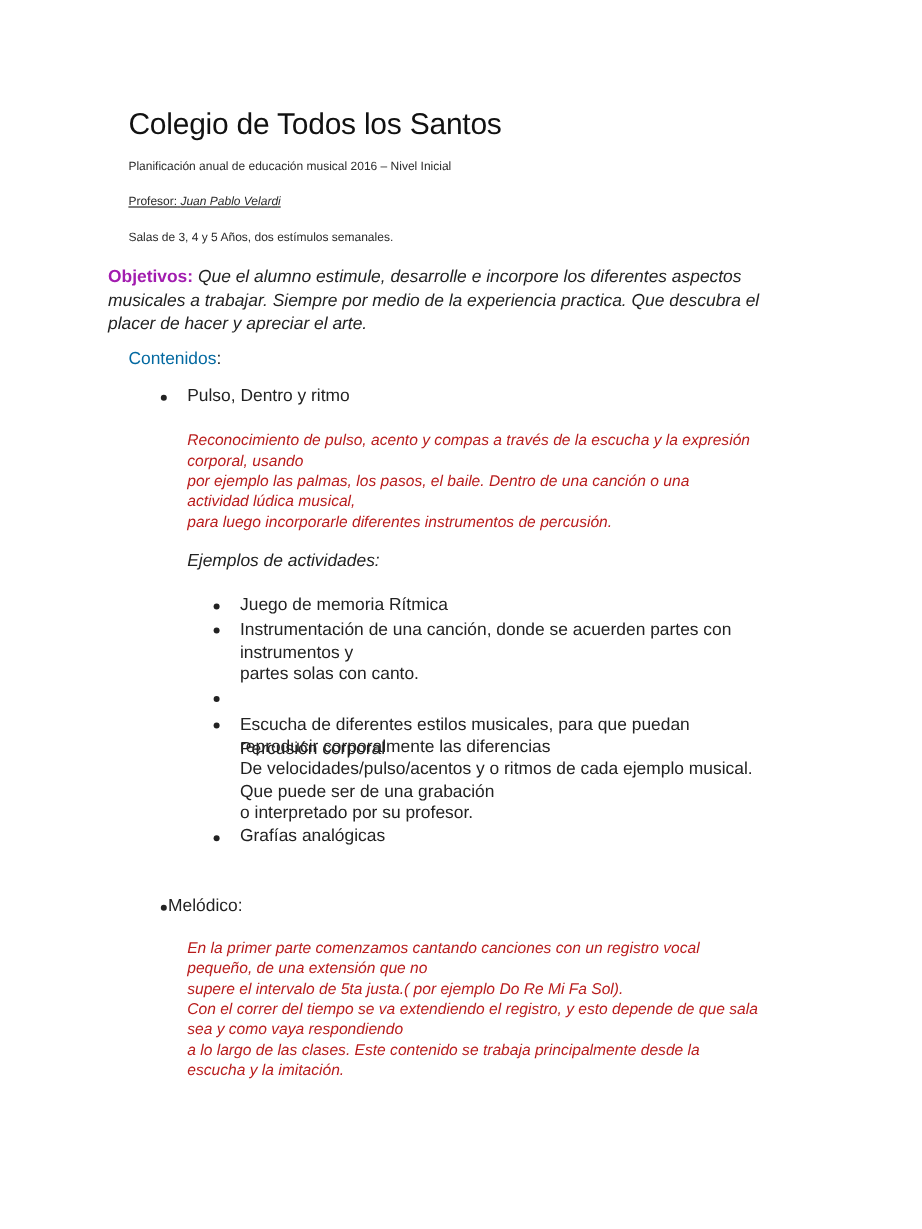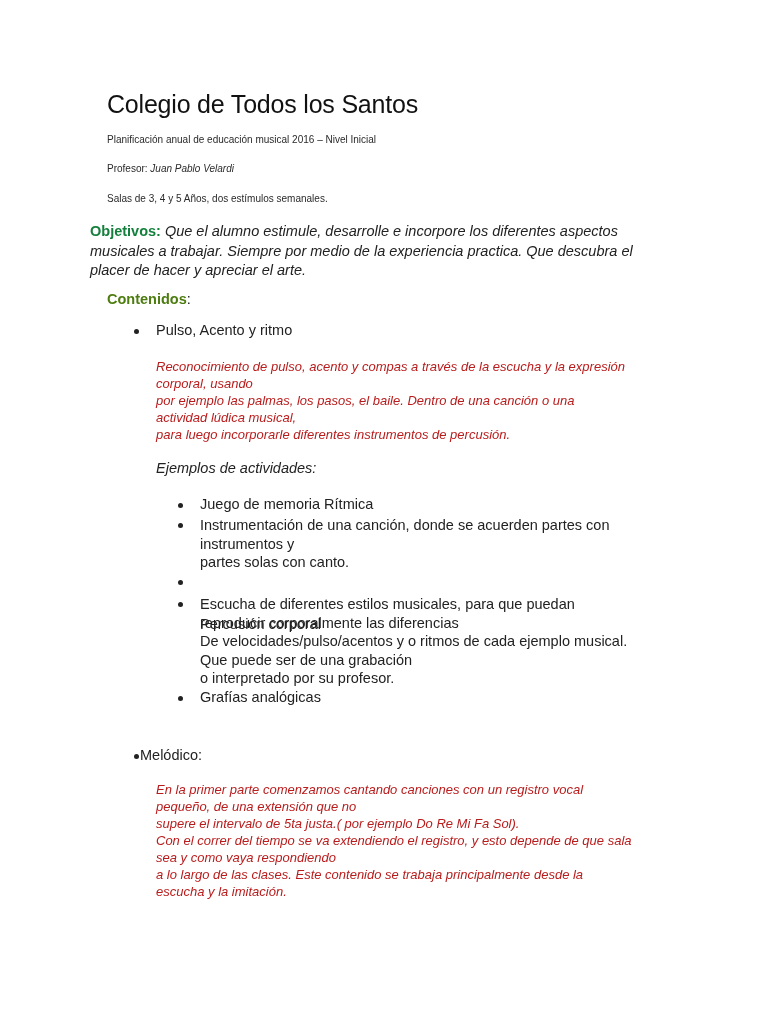--- a/index.html
+++ b/index.html
@@ -29,27 +29,27 @@
     }
     .it { font-style: italic; }
     .obj {
       left: 90px; top: 222px;
       width: 560px;
       font-size: 14.5px;
       line-height: 19.5px;
       white-space: normal;
       color: #222;
     }
-    .obj b { font-weight: bold; color: #15803d; }
+    .obj b { font-weight: bold; color: #a21caf; }
     .contenidos {
       left: 107px; top: 291px;
       font-size: 14.5px;
       color: #222;
     }
-    .contenidos b { font-weight: bold; color: #4d7c0f; }
+    .contenidos b { font-weight: normal; color: #0369a1; }
     .bullet {
       position: absolute;
       width: 5px; height: 5px;
       border-radius: 50%;
       background: #222;
     }
     .body-it {
       font-style: italic;
       font-size: 13px;
       line-height: 17px;
@@ -67,36 +67,36 @@
   </style>
 </head>
 <body>
 
 <div>
 
   <div class="abs title">Colegio de Todos los Santos</div>
 
   <div class="abs sub" style="top:134px;">Planificación anual de educación musical 2016 – Nivel Inicial</div>
 
-  <div class="abs sub" style="top:163px;">
+  <div class="abs sub" style="top:163px;text-decoration:underline;">
     <span>Profesor:</span>
     <span class="it">Juan Pablo Velardi</span>
   </div>
 
   <div class="abs sub" style="top:193px;">Salas de 3, 4 y 5 Años, dos estímulos semanales.</div>
 
   <div class="abs obj">
     <b>Objetivos:</b>
     <span class="it">Que el alumno estimule, desarrolle e incorpore los diferentes aspectos musicales a trabajar. Siempre por medio de la experiencia practica. Que descubra el placer de hacer y apreciar el arte.</span>
   </div>
 
   <div class="abs contenidos"><b>Contenidos</b><span>:</span></div>
 
   <span class="bullet" style="left:134px; top:329px;"></span>
-  <div class="abs list-text" style="left:156px; top:322px;">Pulso, Acento y ritmo</div>
+  <div class="abs list-text" style="left:156px; top:322px;">Pulso, Dentro y ritmo</div>
 
   <div class="abs body-it" style="left:156px; top:358px;">Reconocimiento de pulso, acento y compas a través de la escucha y la expresión
 corporal, usando
  por ejemplo las palmas, los pasos, el baile. Dentro de una canción o una
 actividad lúdica musical,
 para luego incorporarle diferentes instrumentos de percusión.</div>
 
   <div class="abs list-text" style="left:156px; top:460px;font-style:italic;">Ejemplos de actividades:</div>
 
   <span class="bullet" style="left:178px; top:503px;"></span>

